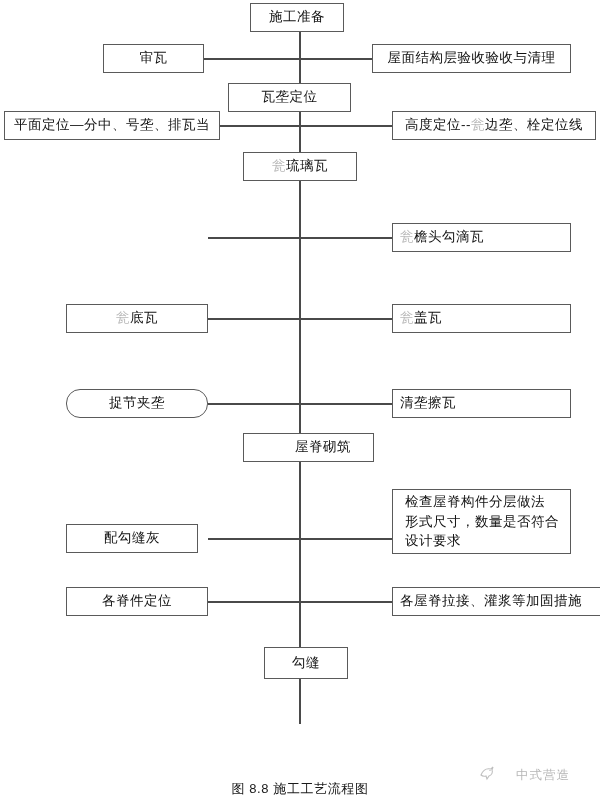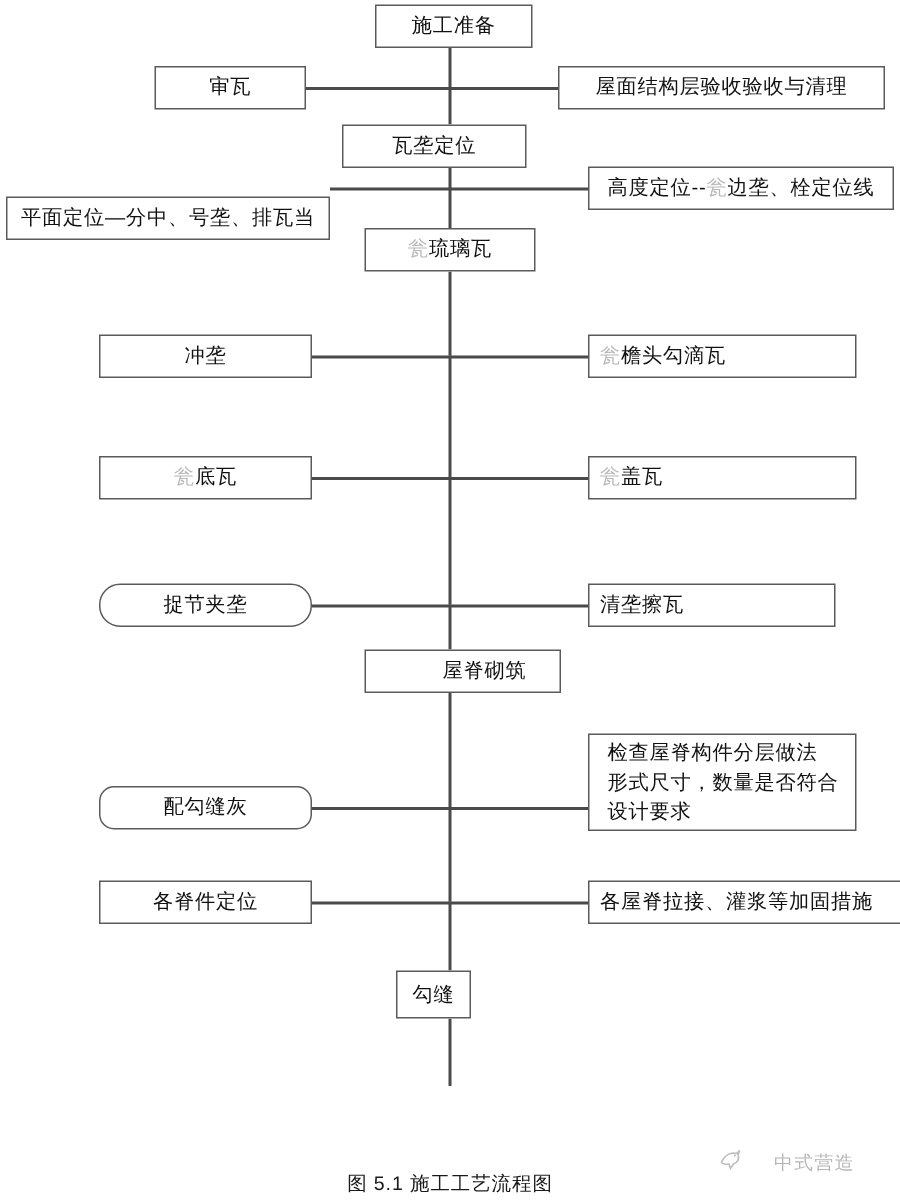--- a/index.html
+++ b/index.html
@@ -96,42 +96,41 @@
     <div class="conn h" style="left: 208px; top: 318px; width: 184px;"></div>
     <div class="conn v" style="left: 299px; top: 318px; height: 85px;"></div>
     <div class="conn h" style="left: 208px; top: 403px; width: 184px;"></div>
     <div class="conn v" style="left: 299px; top: 403px; height: 30px;"></div>
     <div class="conn v" style="left: 299px; top: 462px; height: 76px;"></div>
     <div class="conn h" style="left: 208px; top: 538px; width: 184px;"></div>
     <div class="conn v" style="left: 299px; top: 538px; height: 63px;"></div>
     <div class="conn h" style="left: 208px; top: 601px; width: 184px;"></div>
     <div class="conn v" style="left: 299px; top: 601px; height: 46px;"></div>
     <div class="conn v" style="left: 299px; top: 679px; height: 45px;"></div>
-    <div class="node" style="left: 250px; top: 3px; width: 105px; height: 29px;">施工准备</div>
+    <div class="node" style="left: 250px; top: 3px; width: 94px; height: 29px;">施工准备</div>
     <div class="node" style="left: 103px; top: 44px; width: 101px; height: 29px;">审瓦</div>
-    <div class="node" style="left: 372px; top: 44px; width: 218px; height: 29px;">屋面结构层验收验收与清理</div>
+    <div class="node" style="left: 372px; top: 44px; width: 199px; height: 29px;">屋面结构层验收验收与清理</div>
     <div class="node" style="left: 228px; top: 83px; width: 123px; height: 29px;">瓦垄定位</div>
-    <div class="node" style="left: 4px; top: 111px; width: 216px; height: 29px; margin-top: 20px;">平面定位—分中、号垄、排瓦当</div>
+    <div class="node" style="left: 4px; top: 111px; width: 216px; height: 29px;">平面定位—分中、号垄、排瓦当</div>
     <div class="node" style="left: 392px; top: 111px; width: 204px; height: 29px;">高度定位--<span class="faded">瓮</span>边垄、栓定位线</div>
     <div class="node" style="left: 243px; top: 152px; width: 114px; height: 29px;"><span class="faded">瓮</span>琉璃瓦</div>
-    <div class="node" style="left: 66px; top: 223px; width: 142px; height: 29px;">冲垄</div>
     <div class="node left-align" style="left: 392px; top: 223px; width: 179px; height: 29px;"><span class="faded">瓮</span>檐头勾滴瓦</div>
     <div class="node" style="left: 66px; top: 304px; width: 142px; height: 29px;"><span class="faded">瓮</span>底瓦</div>
     <div class="node left-align" style="left: 392px; top: 304px; width: 179px; height: 29px;"><span class="faded">瓮</span>盖瓦</div>
     <div class="node" style="left: 66px; top: 389px; width: 142px; height: 29px; border-radius: 14px;">捉节夹垄</div>
-    <div class="node left-align" style="left: 392px; top: 389px; width: 165px; height: 29px;">清垄擦瓦</div>
+    <div class="node left-align" style="left: 392px; top: 389px; width: 179px; height: 29px;">清垄擦瓦</div>
     <div class="node" style="left: 243px; top: 433px; width: 131px; height: 29px; padding-left: 29px;">屋脊砌筑</div>
     <div class="node multiline" style="left: 392px; top: 489px; width: 179px; height: 65px; padding-left: 12px;">检查屋脊构件分层做法
 形式尺寸，数量是否符合
 设计要求</div>
-    <div class="node" style="left: 66px; top: 524px; width: 142px; height: 29px; border-radius: 10px;">配勾缝灰</div>
+    <div class="node" style="left: 66px; top: 524px; width: 132px; height: 29px;">配勾缝灰</div>
     <div class="node" style="left: 66px; top: 587px; width: 142px; height: 29px;">各脊件定位</div>
     <div class="node left-align" style="left: 392px; top: 587px; width: 224px; height: 29px;">各屋脊拉接、灌浆等加固措施</div>
-    <div class="node" style="left: 264px; top: 647px; width: 50px; height: 32px;">勾缝</div>
-    <div id="caption" style="top: 780px;">图 5.1   施工工艺流程图</div>
+    <div class="node" style="left: 264px; top: 647px; width: 84px; height: 32px;">勾缝</div>
+    <div id="caption" style="top: 780px;">图 8.8   施工工艺流程图</div>
     <div id="watermark" style="left: 478px; top: 764px;">
       <span class="wm-icon"><svg width="18" height="18" viewBox="0 0 18 18">
           <path d="M3 11 C5 6, 9 4, 13 5 L15 3 L14 6 C15 8, 14 11, 11 12 L9 15 L8 12 C6 12.5, 4 12, 3 11 Z" fill="none" stroke="#8a8a8a" stroke-width="1.1"></path>
           <circle cx="12" cy="6.4" r="0.7" fill="#8a8a8a"></circle>
         </svg></span>
       <span class="wm-text">中式营造</span>
     </div>
   </div>
 
 </body></html>

